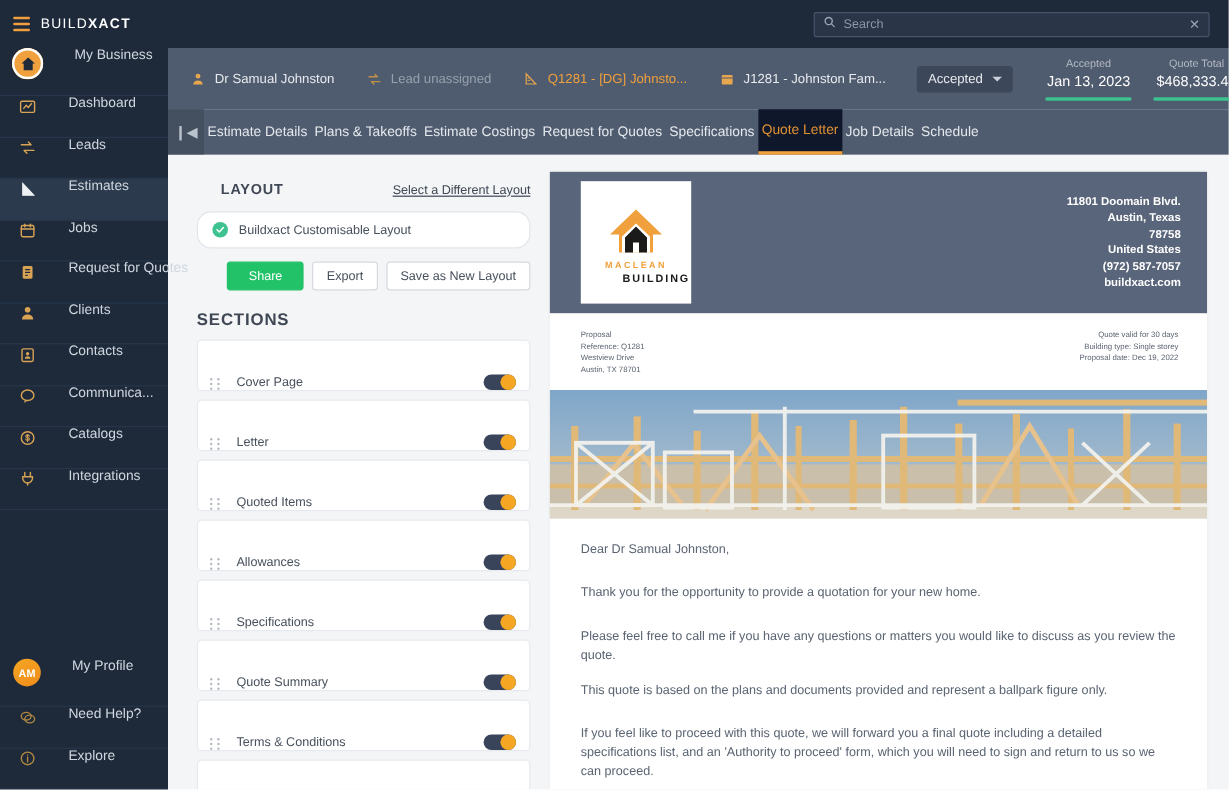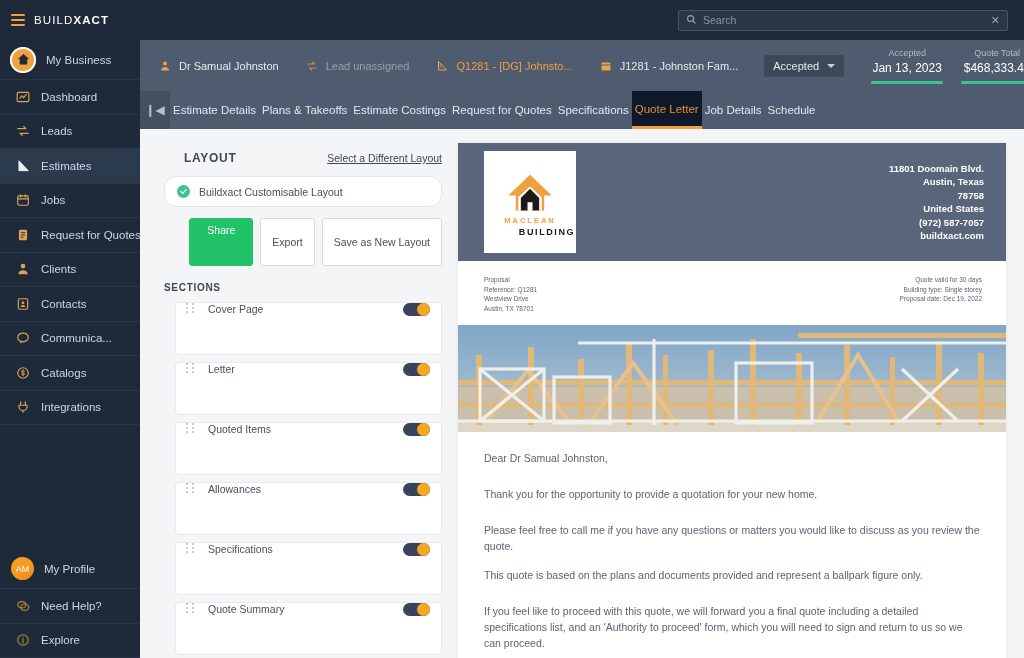--- a/index.html
+++ b/index.html
@@ -19,35 +19,35 @@
   .sb-brand {
     height: 40px; display: flex; align-items: center; gap: 9px;
     padding: 0 11px; background: #1e2a3a;
   }
   .hamburger { display: flex; flex-direction: column; gap: 3px; cursor: pointer; }
   .hamburger i { display: block; width: 14px; height: 2px; background: #f0a03c; border-radius: 1px; }
   .brand-text { color: #fff; font-size: 11.5px; letter-spacing: 1.1px; font-weight: 300; white-space: nowrap; }
   .brand-text b { font-weight: 700; }
 
   .sb-item {
-    height: 34.5px; display: flex; align-items: center; gap: 10px;
+    height: 34.5px; display: flex; align-items: flex-start; gap: 26px;
     padding: 0 0 0 14px; cursor: pointer;
     border-bottom: 1px solid #27364a;
     color: #cfd6df; font-size: 11.5px; white-space: nowrap;
   }
   .sb-item.active { background: #2b3a4d; }
   .sb-item.tall { height: 40px; }
   .sb-ico { width: 17px; height: 17px; flex-shrink: 0; display: flex; align-items: center; justify-content: center; }
   .sb-ico svg { display: block; }
   .sb-spacer { flex: 1; }
 
   .avatar-circ {
     width: 23px; height: 23px; border-radius: 50%;
     background: linear-gradient(145deg,#f5a623,#f08c1b);
-    color: #fff; font-size: 9px; font-weight: 400;
+    color: #fff; font-size: 9px; font-weight: 700;
     display: flex; align-items: center; justify-content: center;
     flex-shrink: 0; margin-left: -3px;
   }
   .home-badge {
     width: 26px; height: 26px; border-radius: 50%;
     background: #f0a03c; display: flex; align-items: center; justify-content: center;
     flex-shrink: 0; margin-left: -4px; box-shadow: 0 0 0 2px #fff inset;
   }
 
   
@@ -113,28 +113,28 @@
     margin-bottom: 11px;
   }
   .check-dot {
     width: 13px; height: 13px; border-radius: 50%; background: #3ec28f;
     display: flex; align-items: center; justify-content: center; flex-shrink: 0;
   }
   .check-dot svg { display: block; }
   .layout-card .nm { font-size: 10.5px; color: #47505c; }
 
   .btnrow { display: flex; justify-content: flex-end; gap: 7px; margin-bottom: 16px; }
-  .btn { font-size: 10.5px; padding: 17px 11px; border-radius: 3px; cursor: pointer; border: 1px solid #d6dae0; background: #fff; color: #47505c; }
+  .btn { font-size: 10.5px; padding: 5px 11px; border-radius: 3px; cursor: pointer; border: 1px solid #d6dae0; background: #fff; color: #47505c; }
   .btn.primary { background: #22c268; border-color: #22c268; color: #fff; padding: 5px 17px; }
 
-  .sec-label { font-size: 10px; font-weight: 700; color: #3f4854; letter-spacing: 0.7px; margin-bottom: 9px; }
+  .sec-label { font-size: 14px; font-weight: 700; color: #3f4854; letter-spacing: 0.7px; margin-bottom: 9px; }
   .sec-list { display: flex; flex-direction: column; gap: 7px; }
   .sec-row {
     background: #fff; border: 1px solid #e6e9ed; border-radius: 4px;
-    height: 53px; display: flex; align-items: flex-start; padding: 0 11px 0 10px; margin-left: 11px;
+    height: 43px; display: flex; align-items: flex-end; padding: 0 11px 0 10px;
   }
   .grip { width: 9px; display: grid; grid-template-columns: 3px 3px; gap: 2px 3px; cursor: grab; flex-shrink: 0; }
   .grip i { width: 2px; height: 2px; background: #b3bac4; border-radius: 50%; display: block; }
   .sec-row .nm { font-size: 10.5px; color: #47505c; margin-left: 13px; }
   .toggle {
     margin-left: auto; width: 27px; height: 13px; border-radius: 7px;
     background: #39445a; position: relative; cursor: pointer; flex-shrink: 0;
   }
   .toggle .knob {
     position: absolute; right: 0px; top: 0px; width: 13px; height: 13px;

